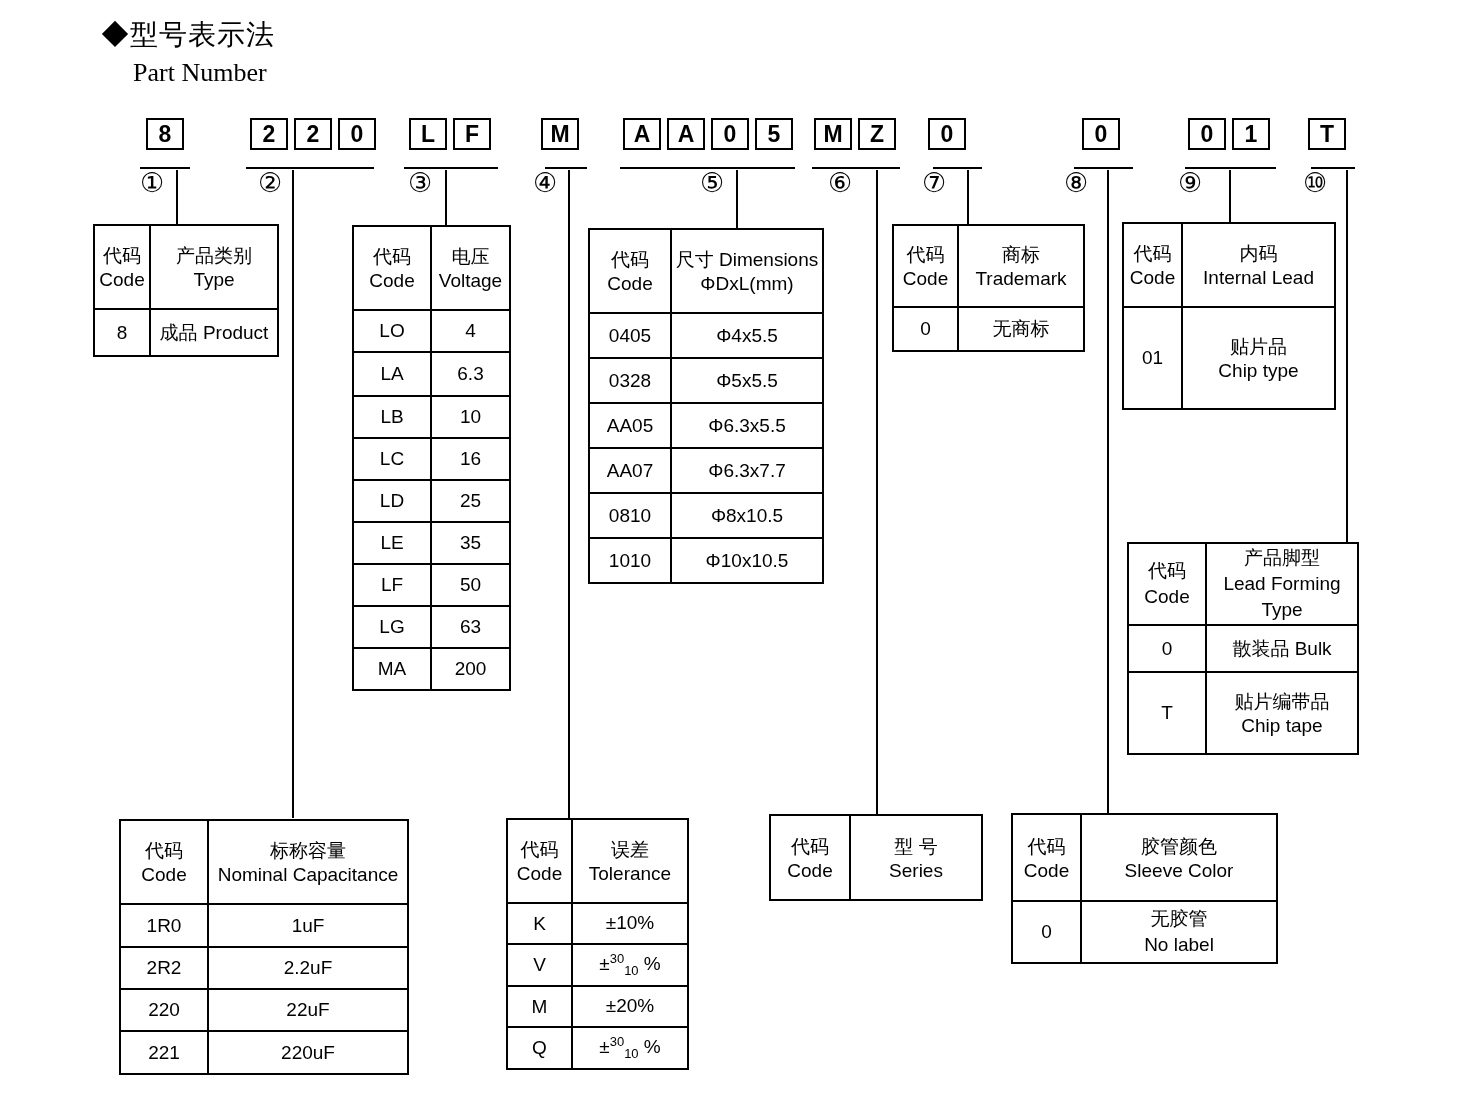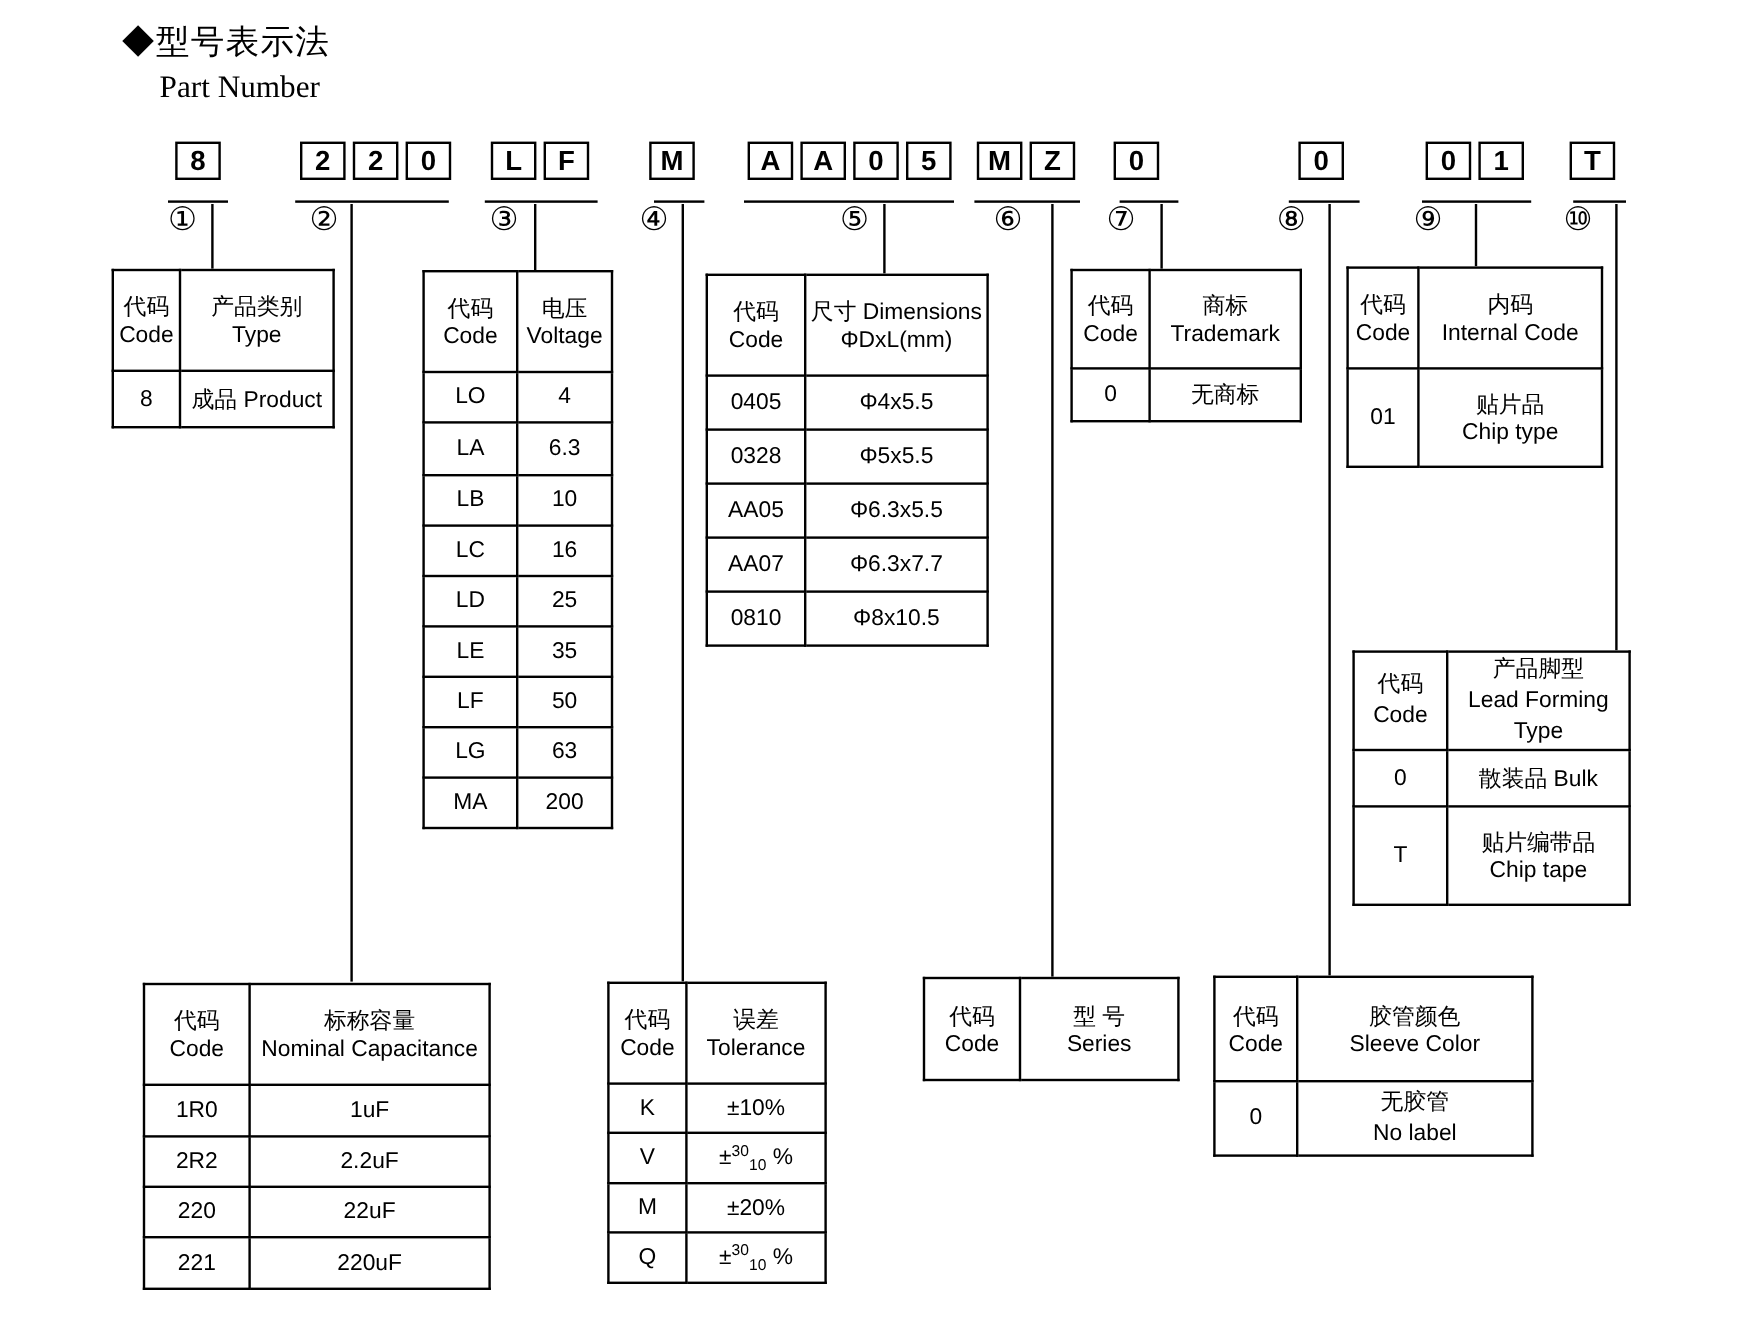--- a/index.html
+++ b/index.html
@@ -217,20 +217,24 @@
           <td>Φ6.3x5.5</td>
         </tr>
     <tr style="height:45px">
           <td>AA07</td>
           <td>Φ6.3x7.7</td>
         </tr>
     <tr style="height:45px">
           <td>0810</td>
           <td>Φ8x10.5</td>
         </tr>
+    <tr style="height:45px">
+          <td>1010</td>
+          <td>Φ10x10.5</td>
+        </tr>
   </tbody>
     </table>
 
   <table class="t" style="left:892px;top:224px;width:187px">
     <tbody>
         <tr style="height:82px">
       <td style="width:63px">
         <div class="hcell">
               <div>代码</div>
               <div>Code</div>
@@ -255,25 +259,25 @@
         <tr style="height:84px">
       <td style="width:57px">
         <div class="hcell">
               <div>代码</div>
               <div>Code</div>
             </div>
       </td>
       <td style="width:151px">
         <div class="hcell">
               <div>内码</div>
-              <div>Internal Code</div>
-            </div>
-      </td>
-    </tr>
-    <tr style="height:82px">
+              <div>Internal Lead</div>
+            </div>
+      </td>
+    </tr>
+    <tr style="height:102px">
       <td>01</td>
       <td>
         <div class="hcell">
               <div>贴片品</div>
               <div>Chip type</div>
             </div>
       </td>
     </tr>
   </tbody>
     </table>

